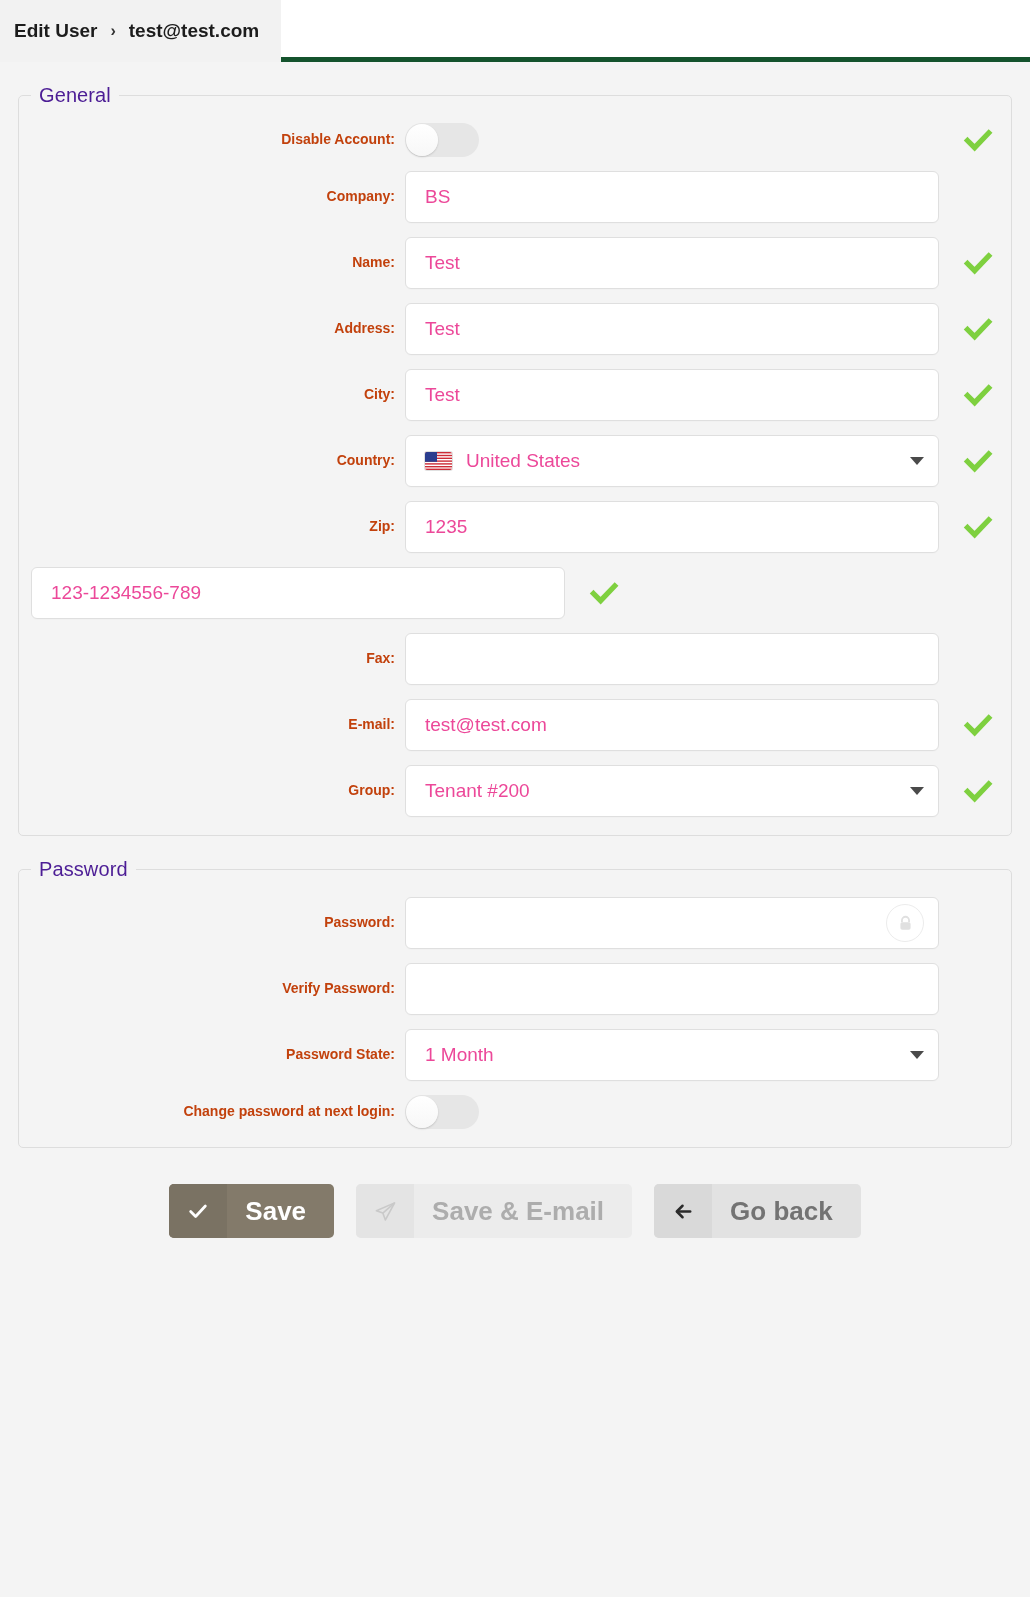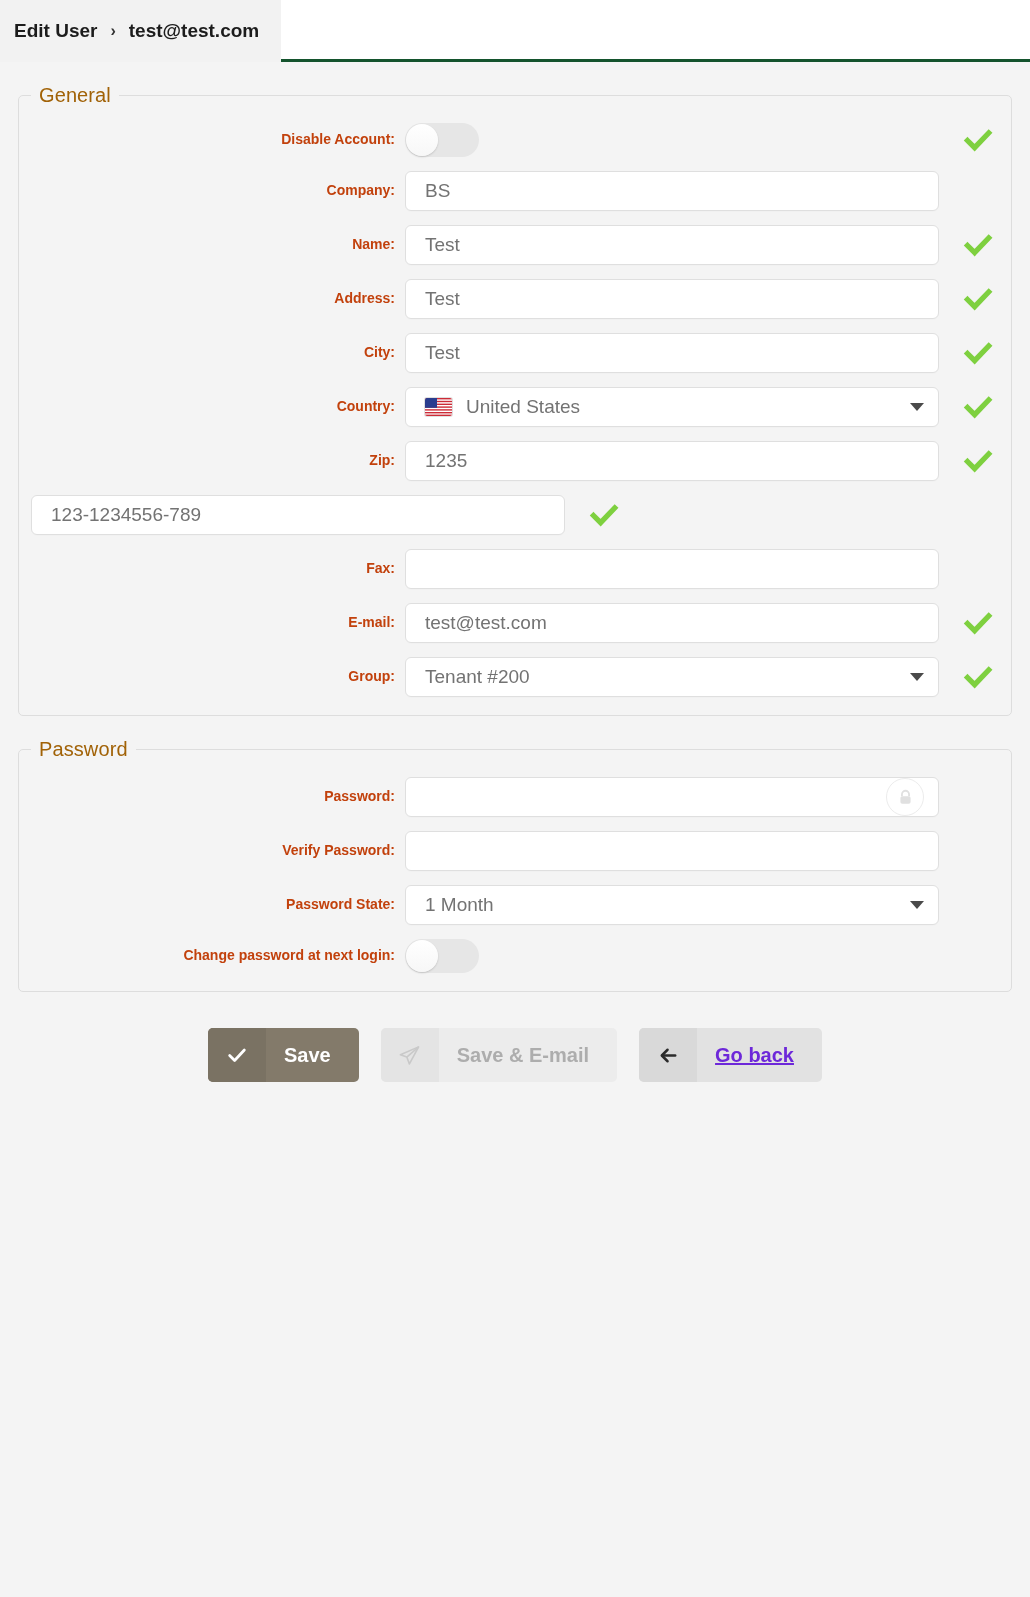--- a/index.html
+++ b/index.html
@@ -11,21 +11,21 @@
     background: #f4f4f4;
     font-family: "Liberation Sans", sans-serif;
     -webkit-font-smoothing: antialiased;
   }
 
   
   .header-bar {
     position: relative;
     height: 62px;
     background: #ffffff;
-    border-bottom: 3px solid #14532d;
+    border-bottom: 5px solid #14532d;
   }
   .crumb-tab {
     position: absolute;
     left: 0;
     top: 0;
     height: 62px;
     padding: 0 22px 0 14px;
     background: #f2f2f2;
     display: flex;
     align-items: center;
@@ -51,21 +51,21 @@
     margin: 22px 0 0 0;
     padding: 16px 12px 18px 12px;
     border: 1px solid #dddddd;
     border-radius: 5px;
     background: transparent;
   }
   fieldset.panel > legend {
     padding: 0 8px;
     font-size: 20px;
     font-weight: normal;
-    color: #a16207;
+    color: #4c1d95;
     letter-spacing: .1px;
   }
 
   .row {
     display: flex;
     align-items: center;
     margin-bottom: 14px;
     min-height: 34px;
   }
   .row:last-child { margin-bottom: 0; }
@@ -81,30 +81,30 @@
     line-height: 1.1;
   }
 
   .ctrl {
     width: 534px;
     min-width: 534px;
     position: relative;
   }
 
   .field {
-    height: 40px;
+    height: 52px;
     width: 534px;
     background: #ffffff;
     border: 1px solid #dfdfdf;
     border-radius: 6px;
     display: flex;
     align-items: center;
     padding: 0 14px 0 19px;
     font-size: 19px;
-    color: #737373;
+    color: #ec4899;
     box-shadow: 0 1px 0 rgba(0,0,0,0.012);
   }
   .field .val { flex: 1; overflow: hidden; white-space: nowrap; }
 
   .select .caret {
     width: 0; height: 0;
     border-left: 7px solid transparent;
     border-right: 7px solid transparent;
     border-top: 8px solid #4a4a4a;
     margin-left: 8px;
@@ -184,21 +184,21 @@
     gap: 22px;
     padding: 36px 0 26px 0;
     background: #f4f4f4;
   }
   .btn {
     height: 54px;
     border-radius: 5px;
     display: flex;
     align-items: stretch;
     overflow: hidden;
-    font-size: 20px;
+    font-size: 26px;
     font-weight: bold;
     user-select: none;
   }
   .btn .ico {
     width: 58px;
     display: flex;
     align-items: center;
     justify-content: center;
   }
   .btn .txt {
@@ -206,21 +206,21 @@
     align-items: center;
     padding: 0 28px 0 18px;
   }
 
   .btn-save { background: #837a6a; color: #ffffff; }
   .btn-save .ico { background: #7a7263; }
 
   .btn-email { background: #ececec; color: #adadad; }
   .btn-email .ico { background: #e4e4e4; }
 
-  .btn-back { background: #e2e2e2; color: #6d28d9; text-decoration: underline; }
+  .btn-back { background: #e2e2e2; color: #737373; }
   .btn-back .ico { background: #d9d9d9; }
 </style>
 </head>
 <body>
 
 <div class="header-bar">
   <div class="crumb-tab">
     <span>Edit User</span>
     <span class="crumb-sep">›</span>
     <span>test@test.com</span>

